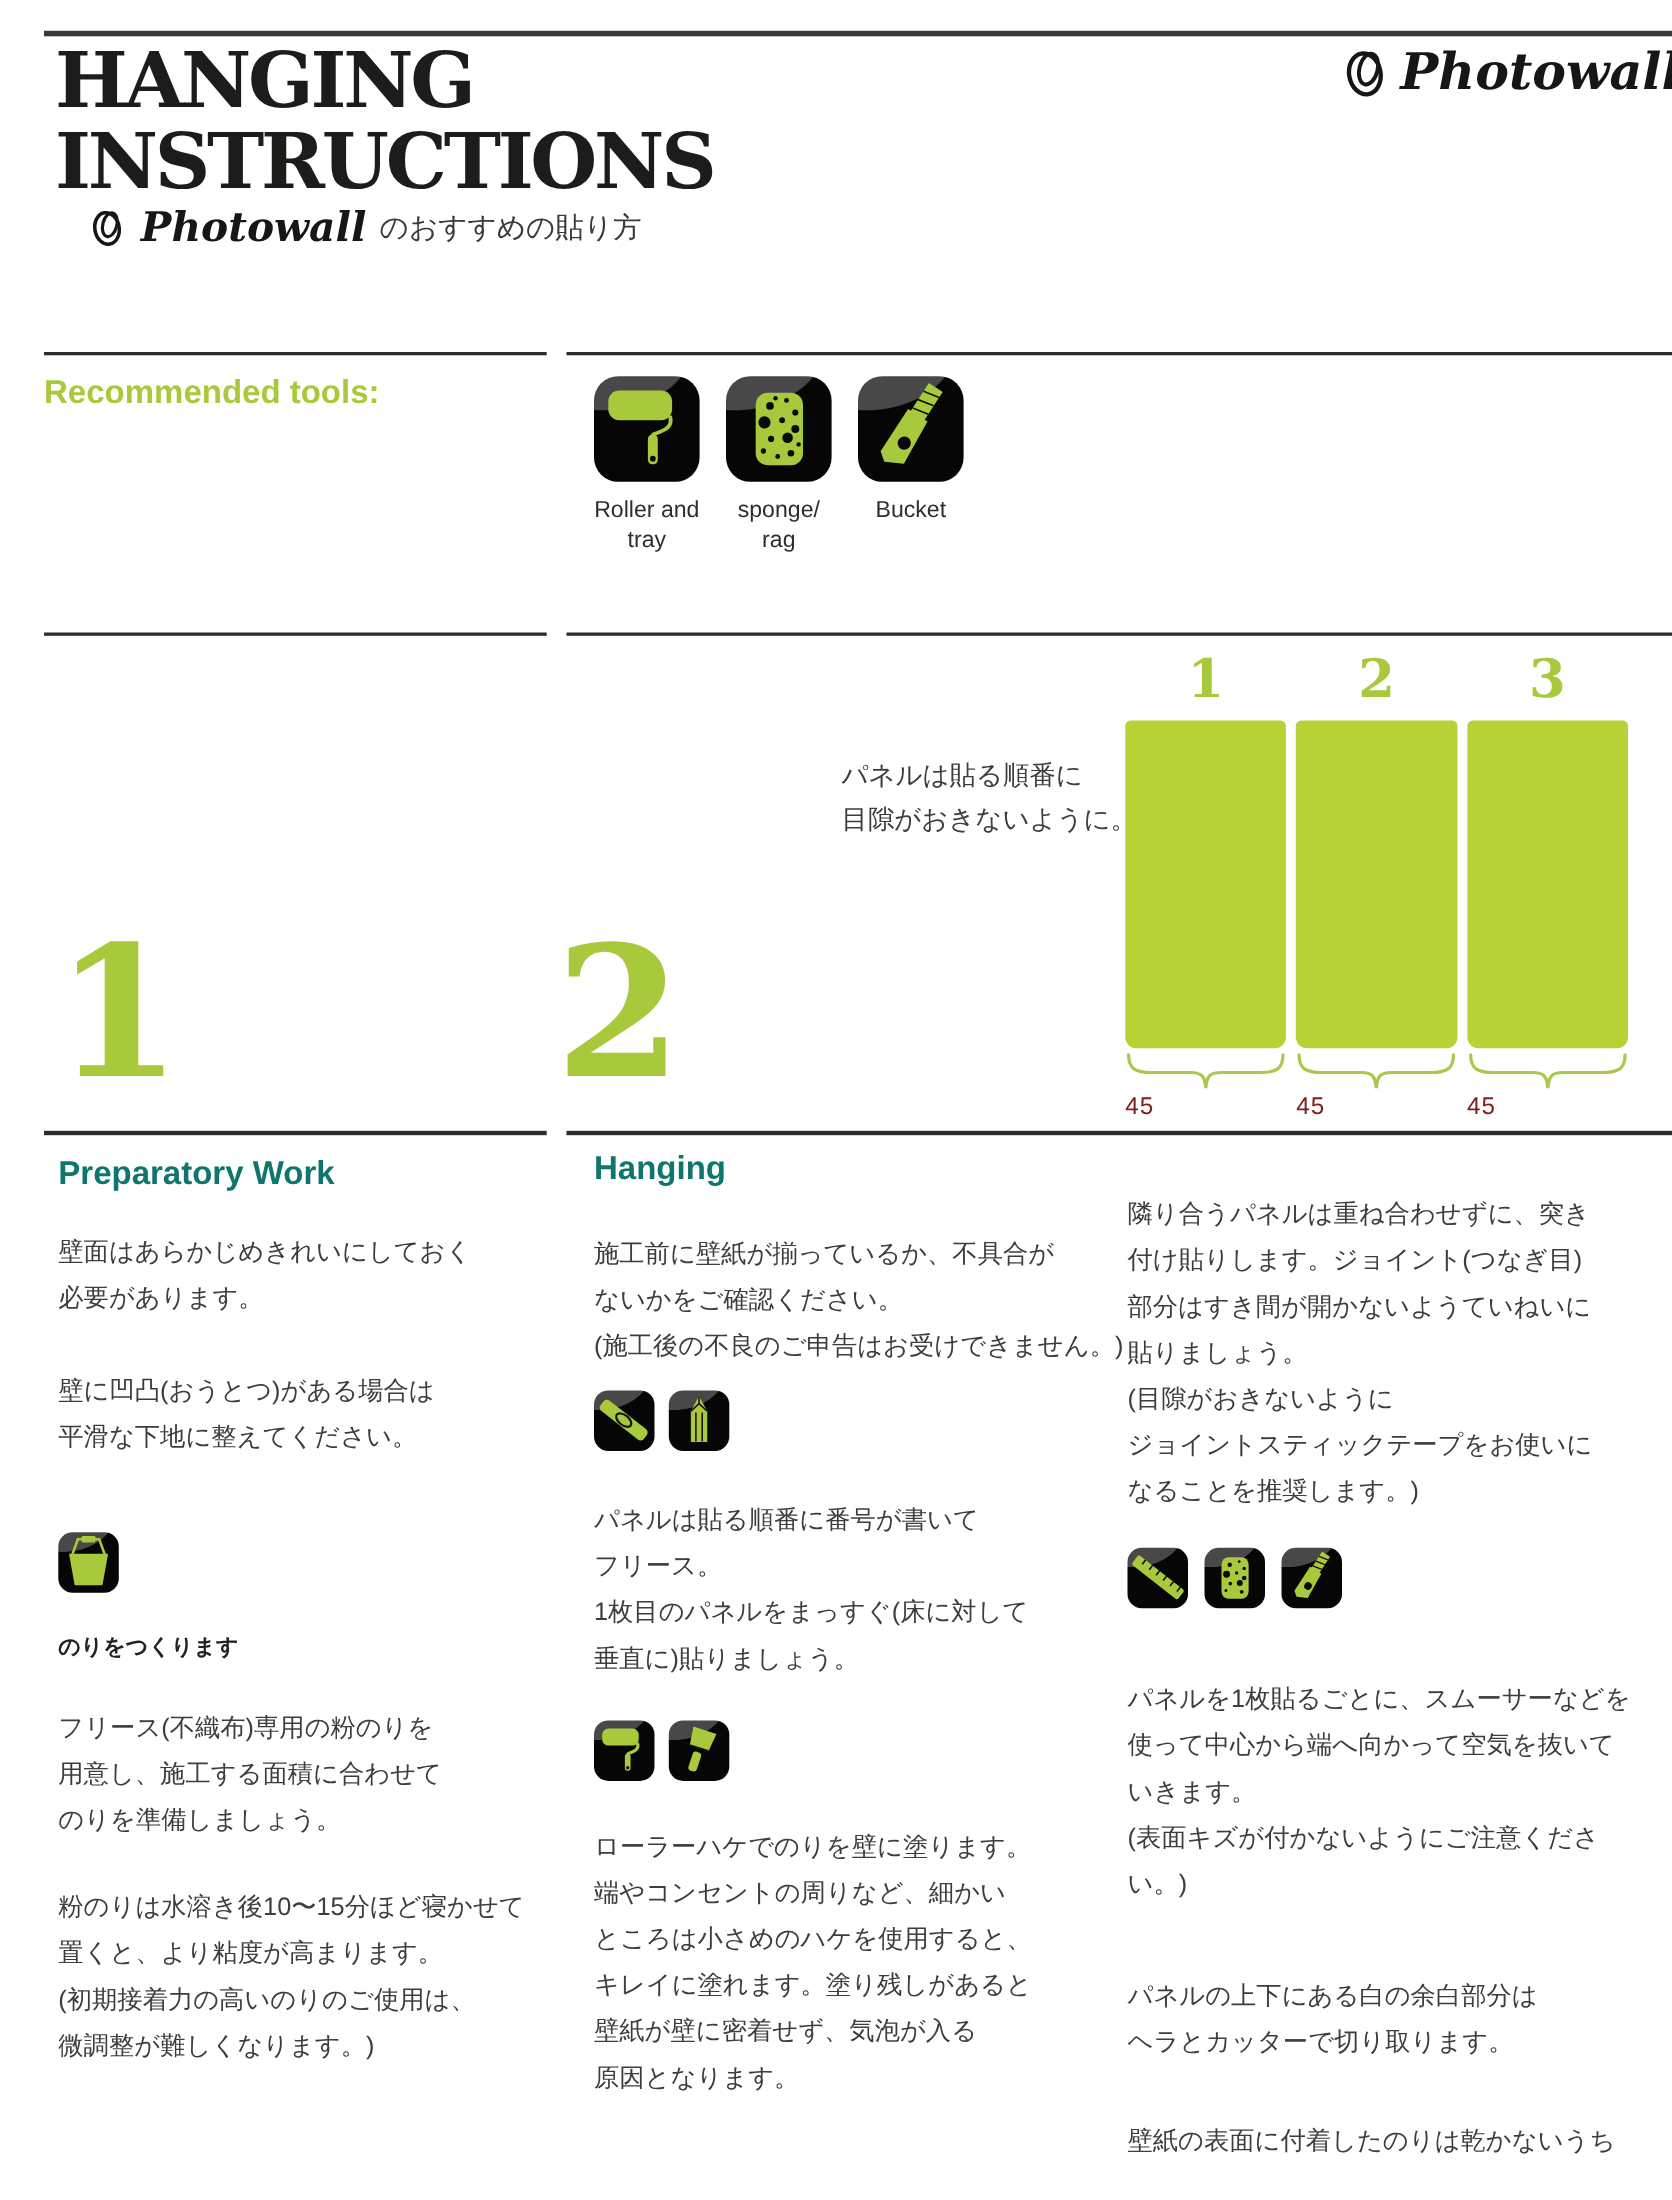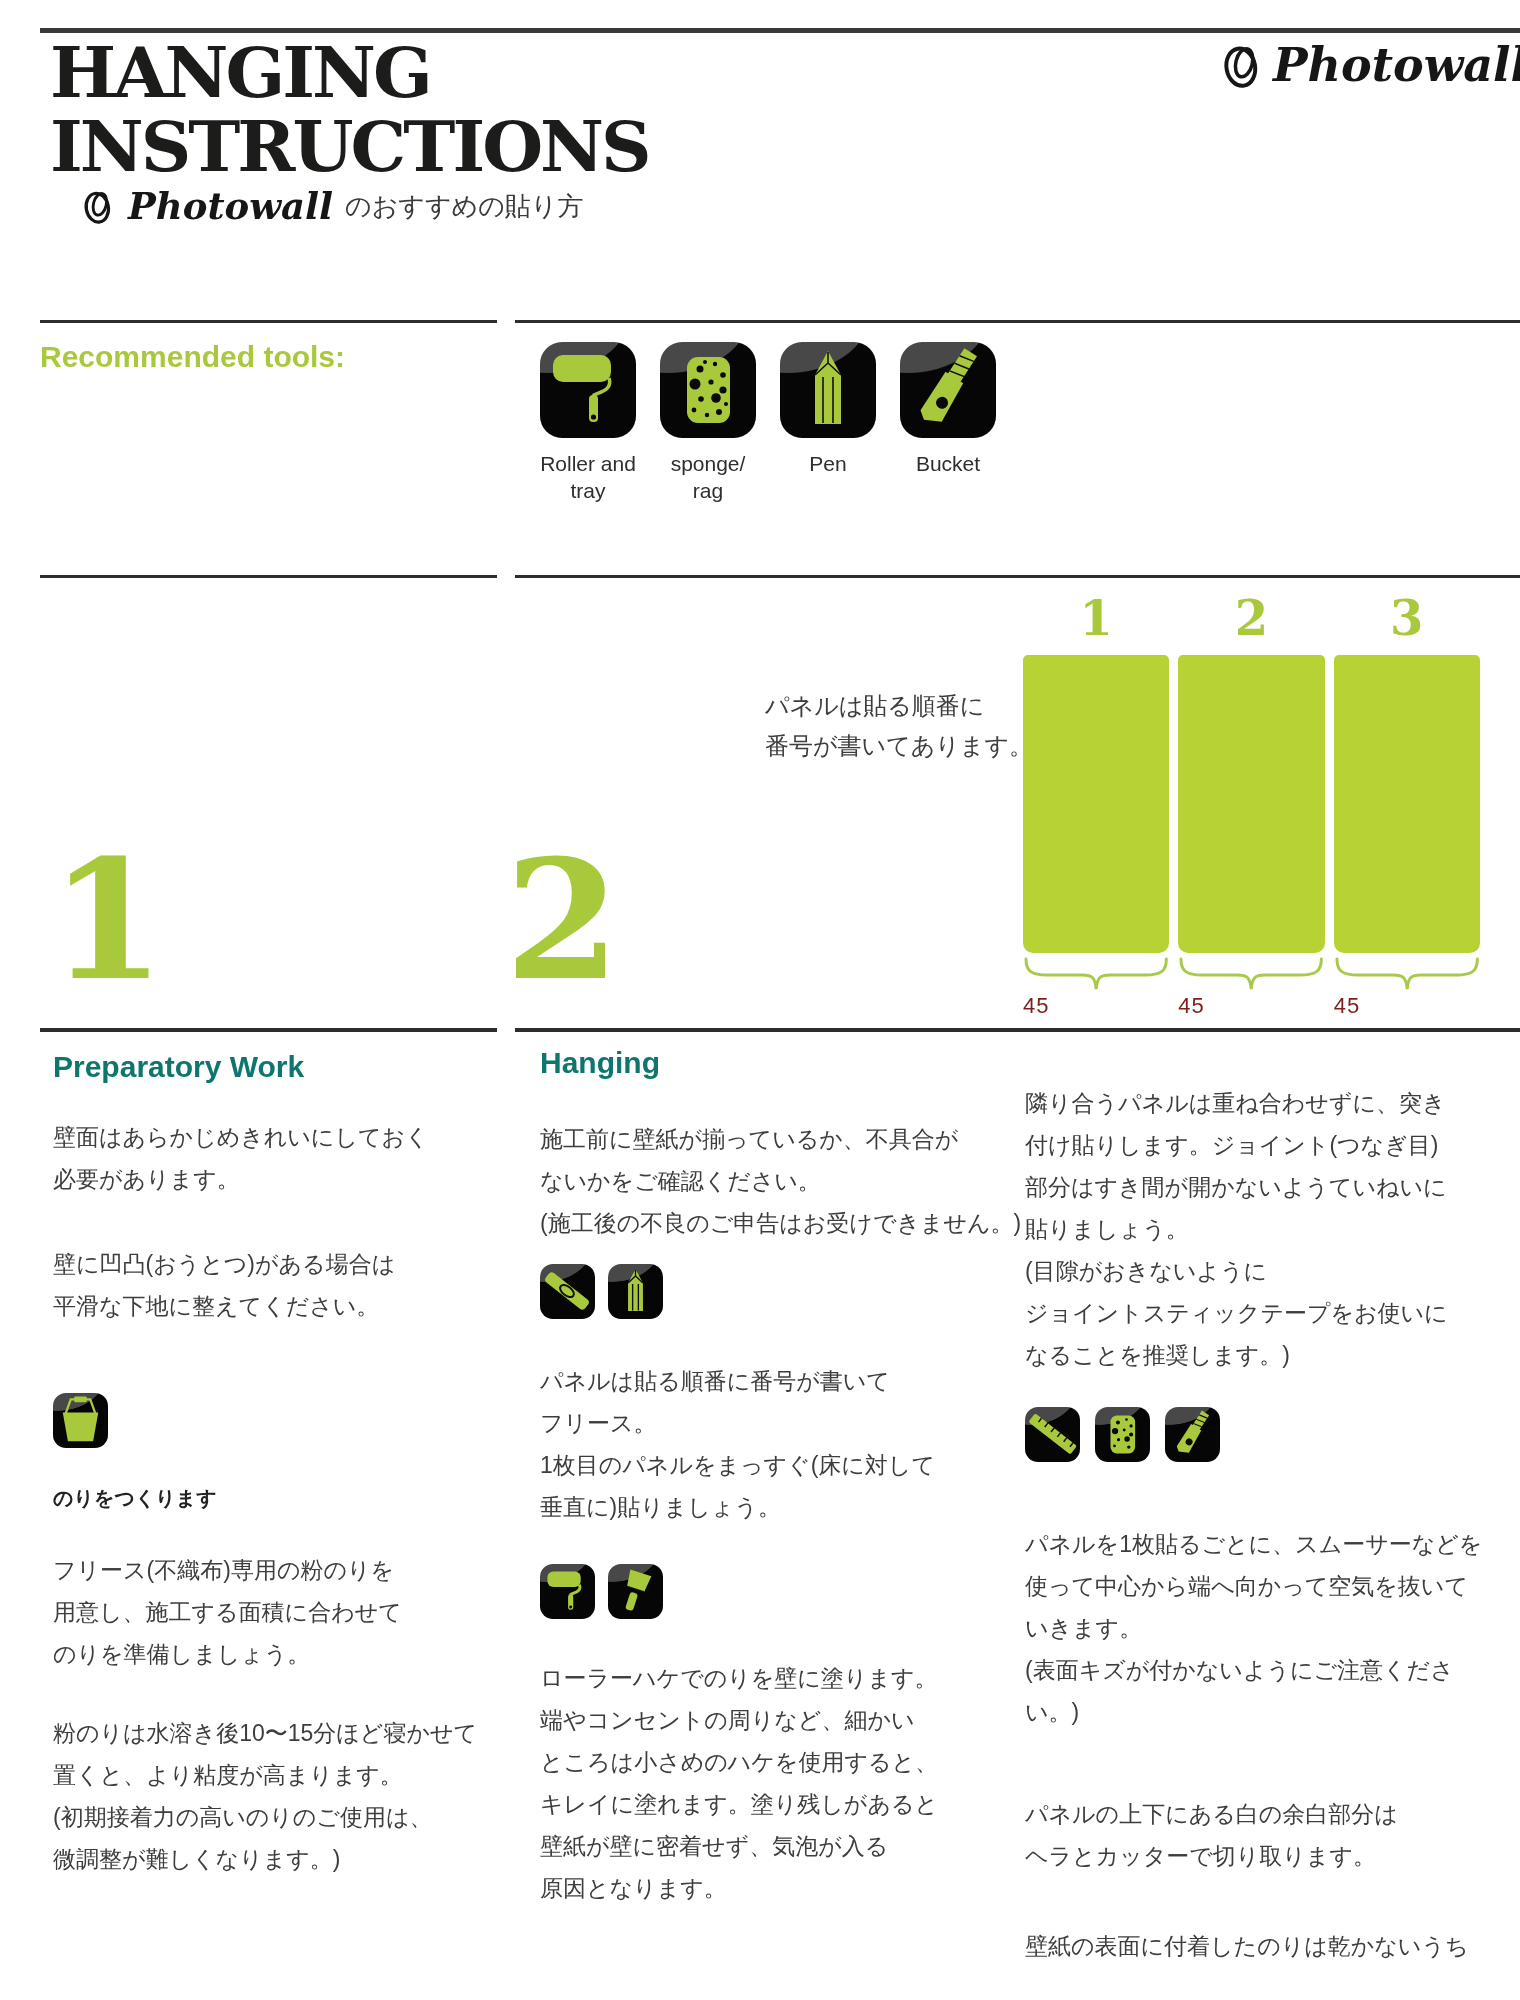--- a/index.html
+++ b/index.html
@@ -112,50 +112,41 @@
             <circle cx="66" cy="62" r="2" fill="#0a0a0a"></circle>
           <circle cx="45" cy="20" r="2" fill="#0a0a0a"></circle>
         </svg>
       </div>
       <div class="tool-label">sponge/
 rag</div>
     </div>
     <div class="tool">
       <div class="tile tile96">
         <svg viewBox="0 0 96 96">
-          <polygon points="35,82 35,33 48,9 61,33 61,82" fill="#a9c93d"></polygon>
-          <path d="M35,33 L48,21 L61,33 M43,81 L43,35 M53,81 L53,35 M48,10 L48,21" stroke="#111" stroke-width="1.6" fill="none"></path>
-        </svg>
-      </div>
-      <div class="tool-label">Pen</div>
-    </div>
-    <div class="tool">
-      <div class="tile tile96">
-        <svg viewBox="0 0 96 96">
           <g transform="rotate(33 48 48)">
             <rect x="39" y="4" width="15" height="32" fill="#a9c93d"></rect>
             <path d="M39,13 L54,10 M39,22 L54,19 M39,31 L54,28" stroke="#111" stroke-width="1.5"></path>
             <path d="M36,34 L57,34 L60,78 L44,86 L36,80 Z" fill="#a9c93d"></path>
             <circle cx="50" cy="62" r="6" fill="#0a0a0a"></circle>
           </g>
         </svg>
       </div>
       <div class="tool-label">Bucket</div>
     </div>
   </div>
 
   <div class="rule" style="left:40px;width:457px;top:575px;"></div>
   <div class="rule" style="left:515px;right:40px;top:575px;"></div>
 
   <div class="bignum" style="left:50px;">1</div>
   <div class="bignum" style="left:505px;">2</div>
 
   <div class="midnote">
     <div class="jp">パネルは貼る順番に
-番号が書いてあります。</div>
+目隙がおきないように。</div>
   </div>
 
   <div class="figure">
     <div class="fig-numbers">
       <div>1</div>
       <div>2</div>
       <div>3</div>
     </div>
     <div class="fig-panels">
       <div></div>

